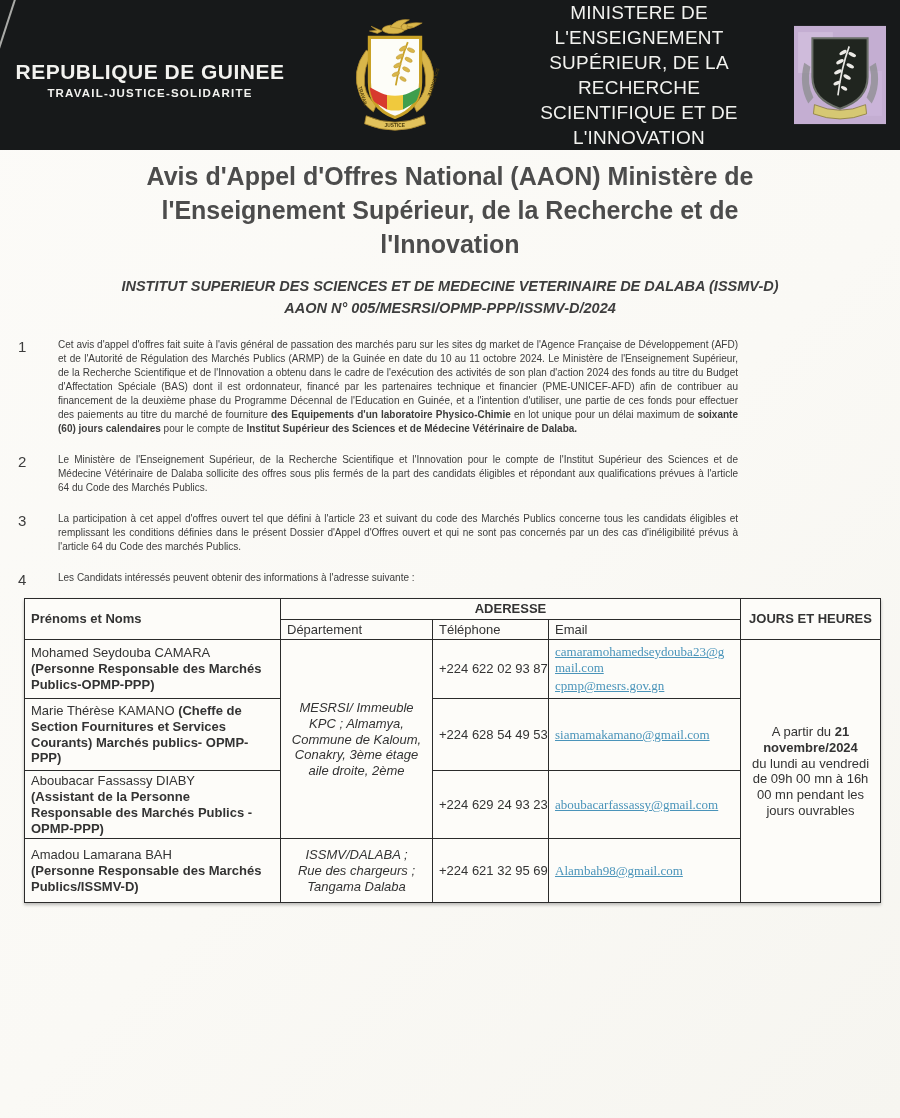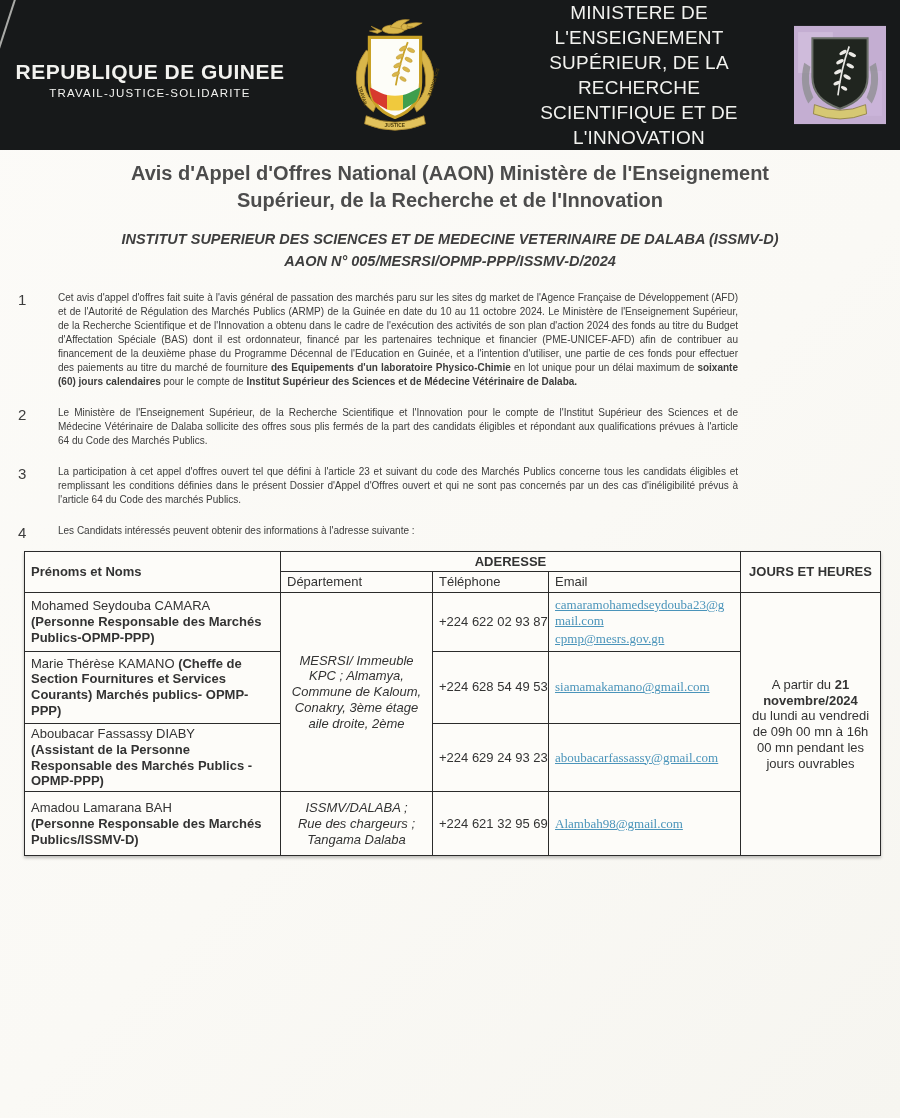--- a/index.html
+++ b/index.html
@@ -14,31 +14,31 @@
   .banner{
     position:relative; width:100%; height:150px; background:#17191a;
     display:flex; align-items:center; color:#f2f2ef; overflow:hidden;
   }
   .banner::before{ 
     content:""; position:absolute; left:6px; top:-6px; width:2px; height:60px;
     background:#cfcfcc; transform:rotate(18deg); opacity:.8;
   }
   .banner-left{ width:300px; text-align:center; padding-top:8px; }
   .republic-title{ font-size:21px; font-weight:bold; letter-spacing:.5px; }
-  .republic-motto{ font-size:11.5px; font-weight:normal; letter-spacing:1.2px; margin-top:3px; }
+  .republic-motto{ font-size:11.5px; font-weight:bold; letter-spacing:1.2px; margin-top:3px; }
   .arms-wrap{ width:190px; display:flex; justify-content:center; align-items:center; }
   .ministry-title{
     flex:1; text-align:center; font-size:19px; font-weight:normal;
     line-height:1.32; letter-spacing:.2px; white-space:pre-line; padding:0 6px;
   }
   .seal-wrap{ width:104px; margin-right:8px; display:flex; justify-content:center; }
   
   .title-block{ text-align:center; margin-top:10px; }
   .doc-title{
-    font-size:20px; font-weight:bold; color:#4c4c4c; line-height:1.35;
+    font-size:25px; font-weight:bold; color:#4c4c4c; line-height:1.35;
     max-width:660px; margin:0 auto;
   }
   .doc-ref{
     margin-top:15px; font-size:14.5px; font-weight:bold; font-style:italic;
     color:#3e3e3e; line-height:1.5; max-width:780px; margin-left:auto; margin-right:auto;text-align:center;
   }
   
   .paras{ margin-top:18px; }
   .para{ display:flex; margin-bottom:17px; }
   .para-num{ width:58px; padding-left:18px; font-size:15px; color:#3d3d3d; flex:none; }

